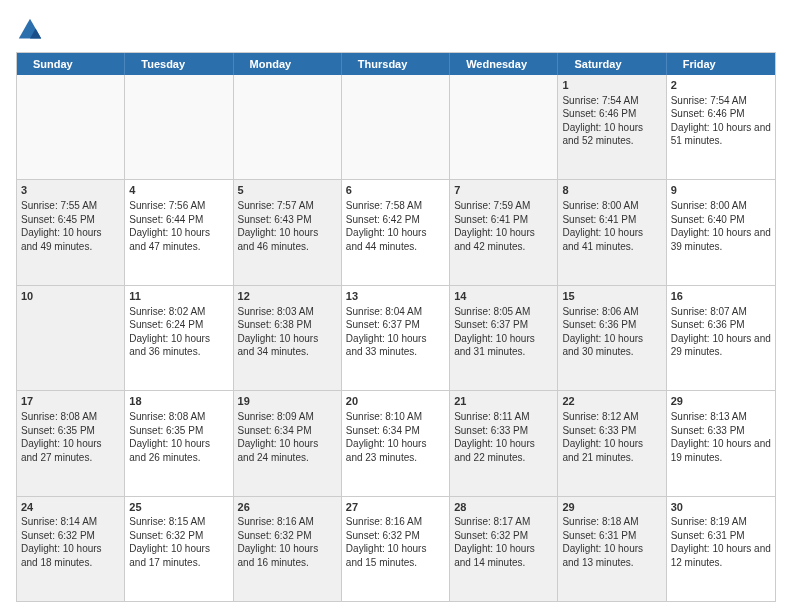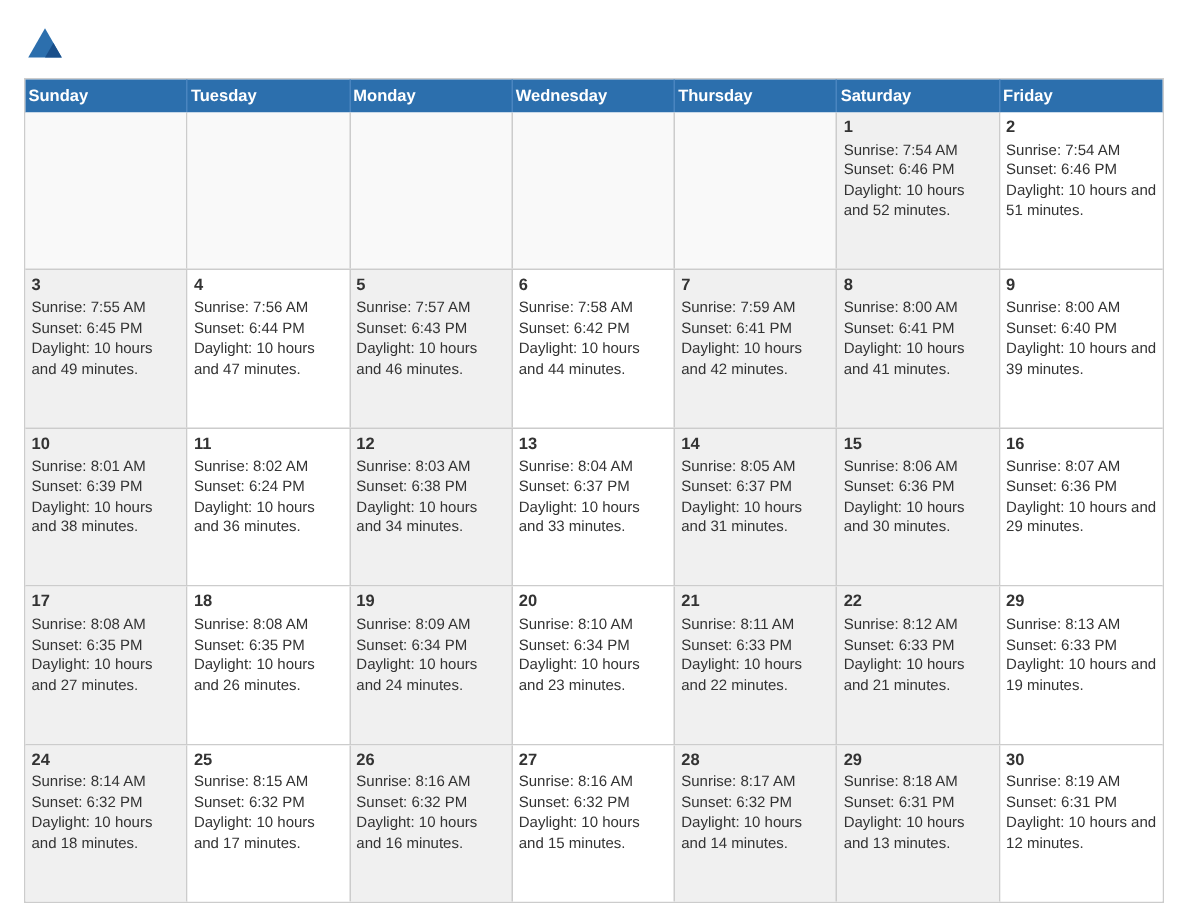--- a/index.html
+++ b/index.html
@@ -68,21 +68,21 @@
     }
     .cal-header {
       display: grid;
       grid-template-columns: repeat(7, 1fr);
       background: #2c6fad;
     }
     .cal-header-cell {
       color: #fff;
       font-size: 11px;
       font-weight: bold;
-      padding: 5px 2px;
+      padding: 5px 16px;
       text-align: left;
       border-right: 1px solid #4a85c0;
     }
     .cal-header-cell:last-child { border-right: none; }
     .cal-body {
       flex: 1;
       display: flex;
       flex-direction: column;
     }
     .cal-row {
@@ -136,22 +136,22 @@
       <div class="month-title"></div>
       <div class="subtitle"></div>
     </div>
   </div>
 
   <div class="calendar">
     <div class="cal-header" id="cal-header">
         <div class="cal-header-cell">Sunday</div>
         <div class="cal-header-cell">Tuesday</div>
         <div class="cal-header-cell">Monday</div>
+        <div class="cal-header-cell">Thursday</div>
         <div class="cal-header-cell">Wednesday</div>
-        <div class="cal-header-cell">Thursday</div>
         <div class="cal-header-cell">Saturday</div>
         <div class="cal-header-cell">Friday</div>
       </div>
     <div class="cal-body" id="cal-body">
         <div class="cal-row">
           <div class="cal-cell empty"></div>
           <div class="cal-cell empty"></div>
           <div class="cal-cell empty"></div>
           <div class="cal-cell empty"></div>
           <div class="cal-cell empty"></div>
@@ -217,24 +217,20 @@
             <span class="day-number">9</span>
             <div class="cell-text">Sunrise: 8:00 AM
 Sunset: 6:40 PM
 Daylight: 10 hours
 and 39 minutes.</div>
           </div>
         </div>
         <div class="cal-row">
           <div class="cal-cell shaded">
             <span class="day-number">10</span>
-            <div class="cell-text">Sunrise: 8:01 AM
-Sunset: 6:39 PM
-Daylight: 10 hours
-and 38 minutes.</div>
           </div>
           <div class="cal-cell">
             <span class="day-number">11</span>
             <div class="cell-text">Sunrise: 8:02 AM
 Sunset: 6:24 PM
 Daylight: 10 hours
 and 36 minutes.</div>
           </div>
           <div class="cal-cell shaded">
             <span class="day-number">12</span>

